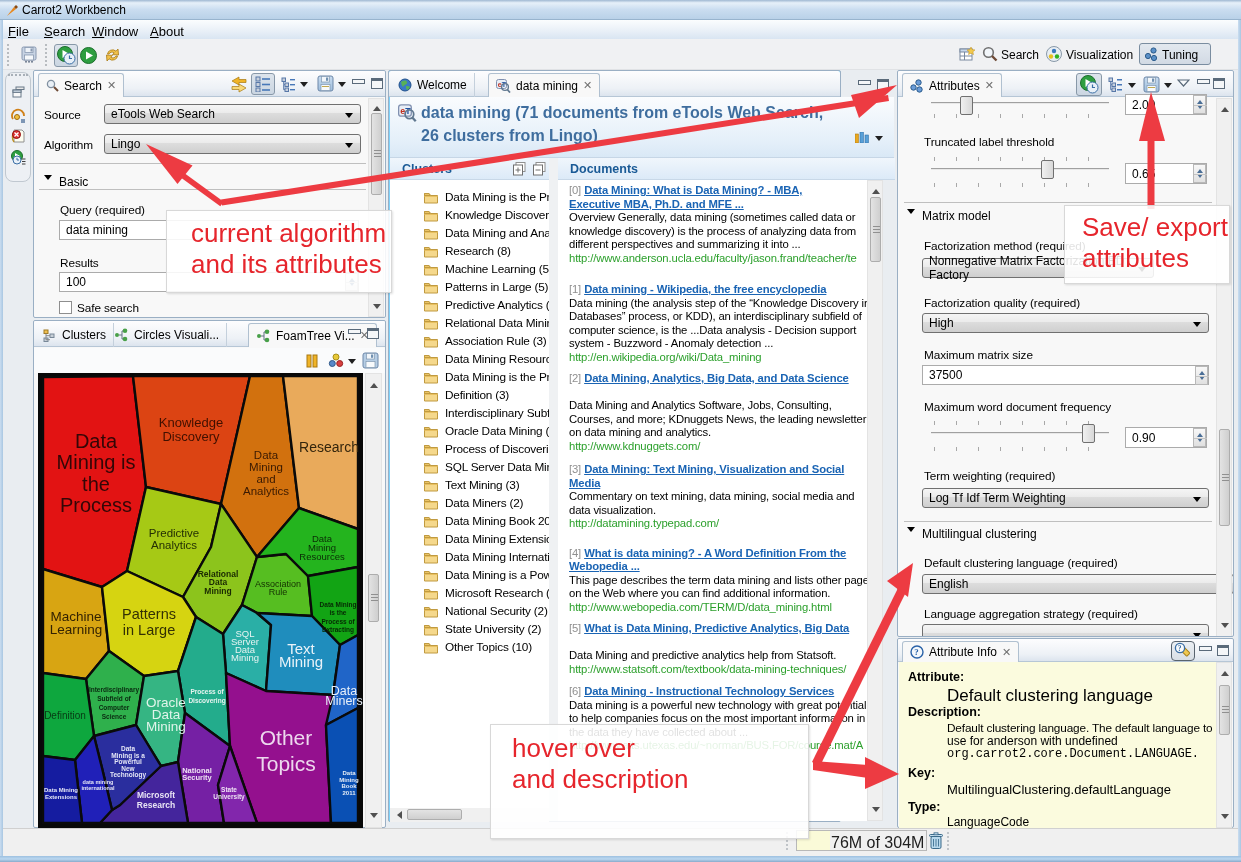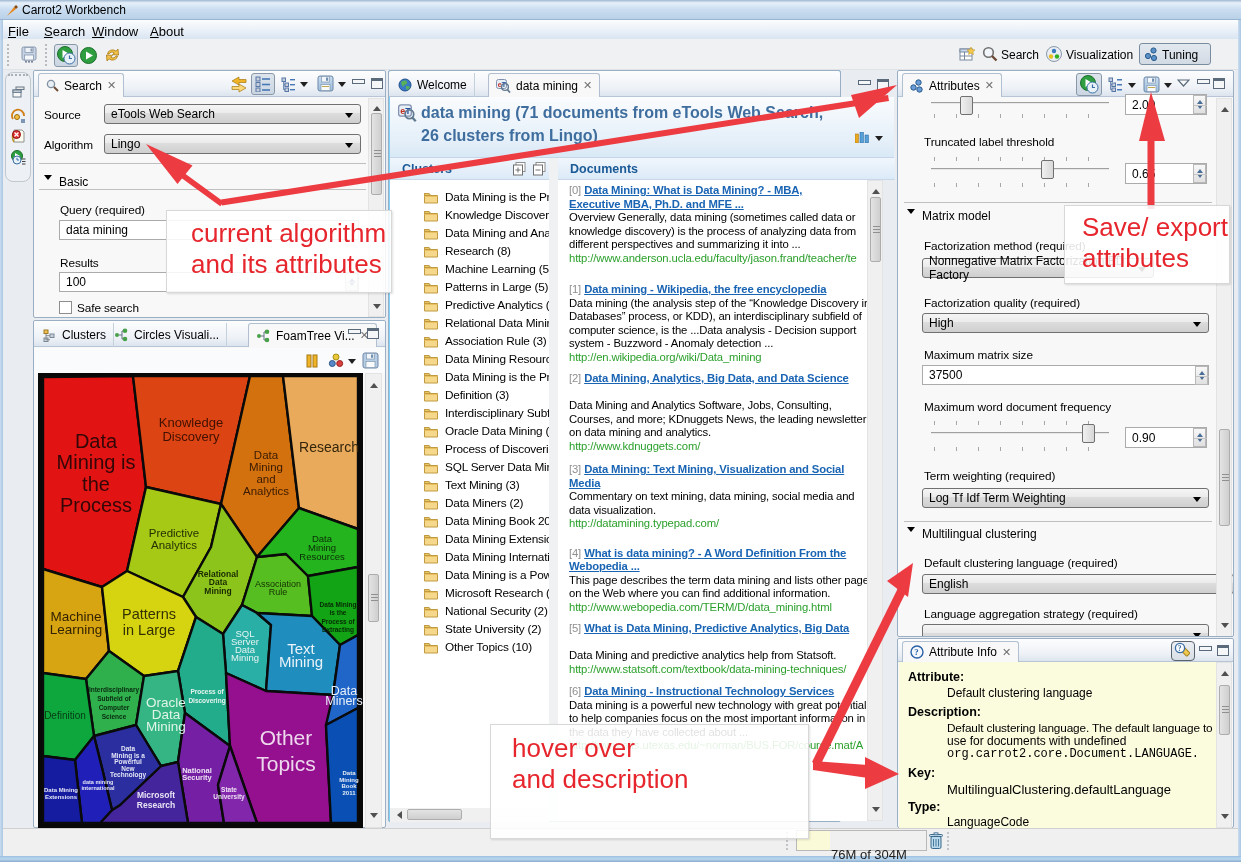--- a/index.html
+++ b/index.html
@@ -867,43 +867,43 @@
       <rect x="7" y="7" width="9" height="4.5" rx="1" transform="rotate(45 11 9)" fill="#F0C850" stroke="#A8821A"></rect>
       <circle cx="6" cy="6" r="4.6" fill="#F8FAFC" stroke="#3A6EA5" stroke-width="1.3"></circle>
       <text x="3.8" y="9" font-size="7.5" font-weight="bold" fill="#3A6EA5" font-family="Liberation Serif">?</text>
     </svg>
   <div class="minmax" style="left:301px;top:6px;">
       <div class="abs" style="left:0;top:1px;width:13px;height:5px;border:1px solid #5A6A7A;background:#F4F6F8;"></div>
       <div class="abs" style="left:18px;top:0;width:12px;height:11px;border:1px solid #5A6A7A;background:#F4F6F8;border-top:3px solid #5A6A7A;"></div>
     </div>
   <div class="abs" style="left:1px;top:23px;width:318px;height:166px;background:#FBFBDE;"></div>
   <div class="abs" style="left:10px;top:31px;font-weight:bold;font-size:12.5px;">Attribute:</div>
-  <div class="abs" style="left:49px;top:47px;font-size:12px;">Default clustering language</div>
+  <div class="abs" style="left:49px;top:47px;font-size:17px;">Default clustering language</div>
   <div class="abs" style="left:10px;top:66px;font-weight:bold;font-size:12.5px;">Description:</div>
   <div class="abs" style="left:49px;top:82px;font-size:11.8px;letter-spacing:-0.15px;">Default clustering language. The default language to</div>
-  <div class="abs" style="left:49px;top:95px;font-size:12px;">use for documents with undefined</div>
+  <div class="abs" style="left:49px;top:95px;font-size:12px;">use for anderson with undefined</div>
   <div class="abs" style="left:49px;top:108px;font-size:12px;font-family:'Liberation Mono',monospace;">org.carrot2.core.Document.LANGUAGE.</div>
   <div class="abs" style="left:10px;top:127px;font-weight:bold;font-size:12.5px;">Key:</div>
   <div class="abs" style="left:49px;top:143px;font-size:13px;">MultilingualClustering.defaultLanguage</div>
   <div class="abs" style="left:10px;top:161px;font-weight:bold;font-size:12.5px;">Type:</div>
   <div class="abs" style="left:49px;top:176px;font-size:12px;">LanguageCode</div>
   <div class="sbv" style="left:318px;top:23px;width:16px;height:166px;">
     <div class="arr-u" style="left:4px;top:4px;"></div>
     <div class="sbthumb" style="left:2px;top:22px;height:50px;"></div>
     <div class="arr-d" style="left:4px;bottom:4px;"></div>
   </div>
 </div>
 
 <div id="attrinfo"></div>
 
 <div id="heap">
   <div class="abs" style="left:786px;top:832px;width:3px;height:18px;border-left:2px dotted #C0C4C8;"></div>
   <div class="abs" style="left:796px;top:830px;width:131px;height:21px;border:1px solid #B8B8B8;background:#F0F0F0;">
     <div class="abs" style="left:0;top:0;width:33px;height:19px;background:#FAFAD8;"></div>
-    <div class="abs" style="left:34px;top:16px;font-size:13px;color:#202020;text-align:center;">76M of 304M</div>
+    <div class="abs" style="left:34px;top:3px;font-size:16px;color:#202020;text-align:center;">76M of 304M</div>
   </div>
   <svg class="abs" style="left:928px;top:832px;" width="16" height="18" viewBox="0 0 16 18">
       <rect x="3" y="4.5" width="10" height="12" rx="1.5" fill="#B8D8EC" stroke="#3A6A8A"></rect>
       <line x1="5.5" y1="7" x2="5.5" y2="14.5" stroke="#4A7A9A"></line>
       <line x1="8" y1="7" x2="8" y2="14.5" stroke="#4A7A9A"></line>
       <line x1="10.5" y1="7" x2="10.5" y2="14.5" stroke="#4A7A9A"></line>
       <rect x="1.5" y="2.5" width="13" height="2" rx="1" fill="#C8E0F0" stroke="#3A6A8A"></rect>
       <rect x="6" y="0.8" width="4" height="2" fill="#C8E0F0" stroke="#3A6A8A" stroke-width="0.8"></rect>
     </svg>
   <div class="abs" style="left:947px;top:832px;width:3px;height:18px;border-left:2px dotted #C0C4C8;"></div>

